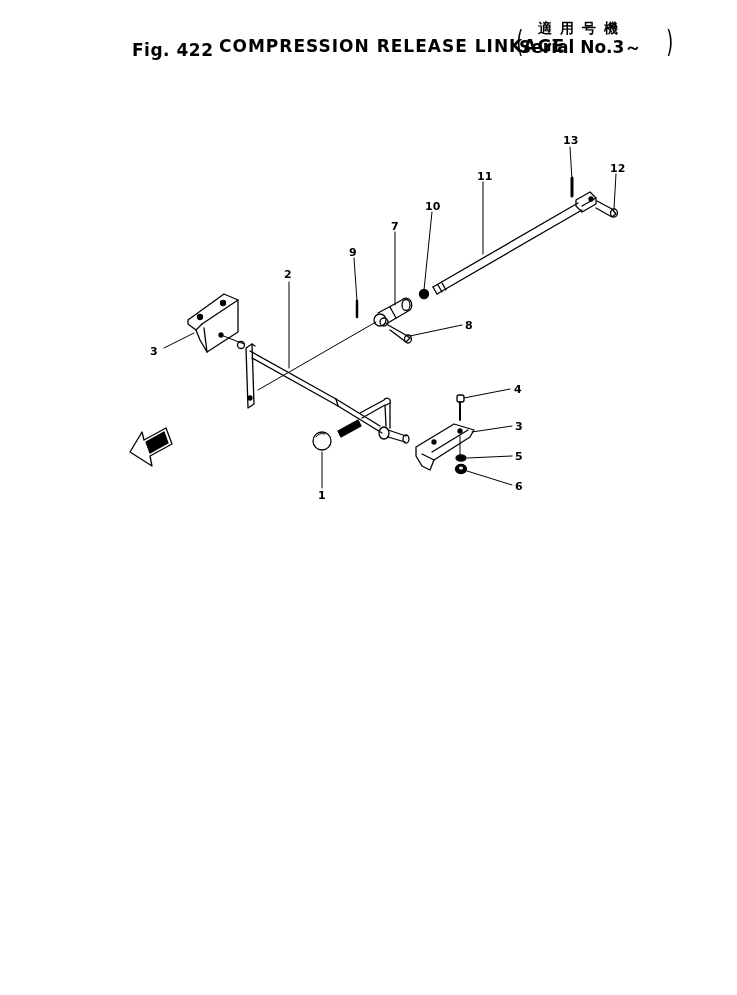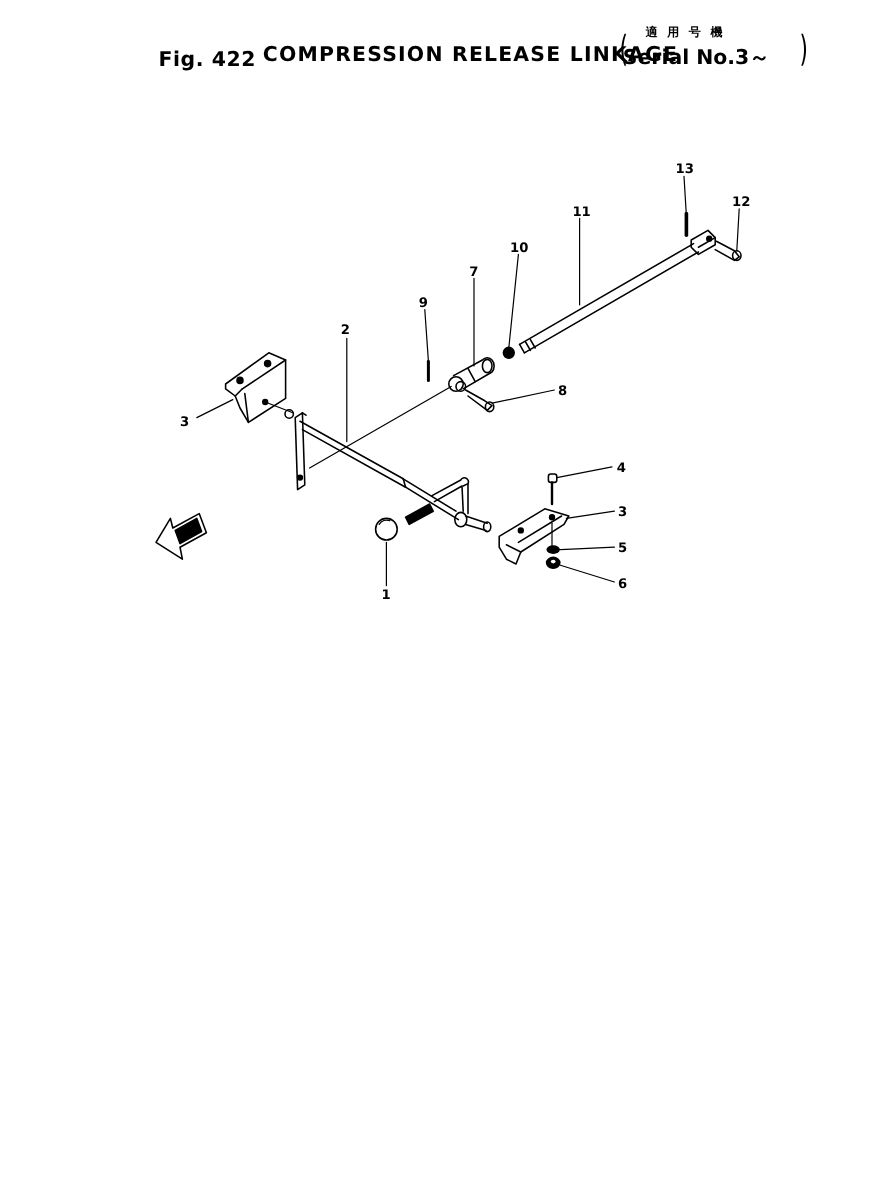--- a/index.html
+++ b/index.html
@@ -2,21 +2,21 @@
 <html><head>
   <meta charset="utf-8">
   <style>
     html, body { margin: 0; padding: 0; background: #ffffff; }
     body { width: 737px; height: 995px; position: relative; overflow: hidden;
            font-family: "DejaVu Sans", sans-serif; color: #000; }
     .header { position: absolute; left: 0; top: 0; width: 737px; height: 70px; }
     .fig-no { position: absolute; left: 132px; top: 40px; font-weight: bold; font-size: 17px; letter-spacing: 0.5px; }
     .title-en { position: absolute; left: 219px; top: 36px; font-weight: bold; font-size: 17px; letter-spacing: 1px; }
     .title-ja { position: absolute; left: 219px; top: 20px; font-size: 10px; letter-spacing: 5px; font-weight: bold; }
-    .serial-ja { position: absolute; left: 538px; top: 20px; font-size: 10px; letter-spacing: 8px; font-weight: bold; }
+    .serial-ja { position: absolute; left: 538px; top: 20px; font-size: 14px; letter-spacing: 8px; font-weight: bold; }
     .paren-open { position: absolute; left: 514px; top: 24px; font-size: 30px; font-weight: normal; transform: scaleX(0.6); }
     .paren-close { position: absolute; left: 664px; top: 24px; font-size: 30px; transform: scaleX(0.6); }
     .serial-text { position: absolute; left: 504px; top: 36px; font-weight: bold; font-size: 17px; margin-left: 15px; }
     svg.drawing { position: absolute; left: 0; top: 0; }
     .callout { font-family: "DejaVu Sans", sans-serif; font-size: 11px; font-weight: bold; fill: #000; }
   </style>
 </head>
 <body>
 
 <div class="header">

